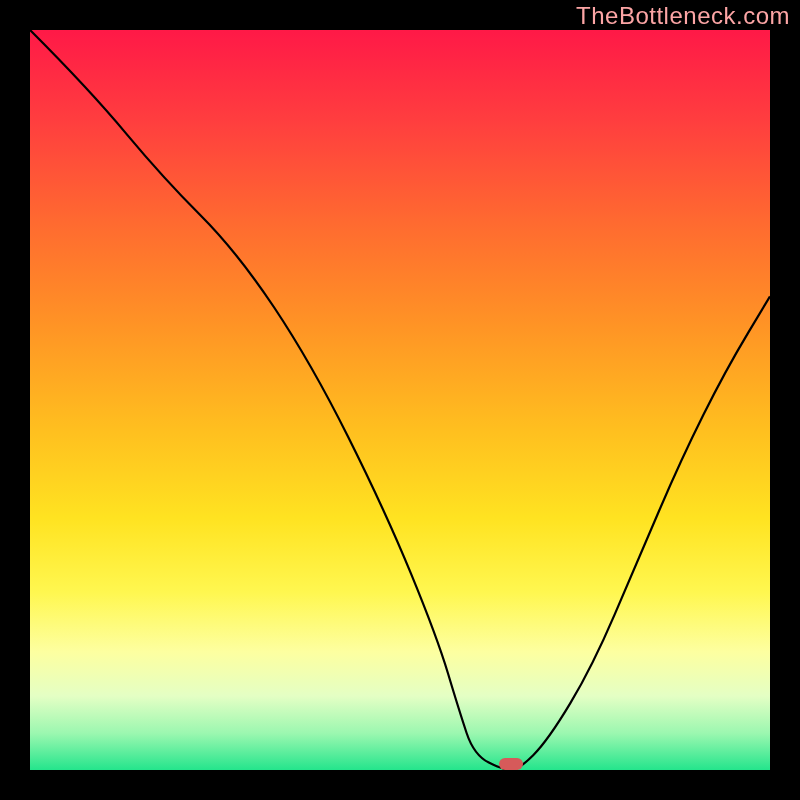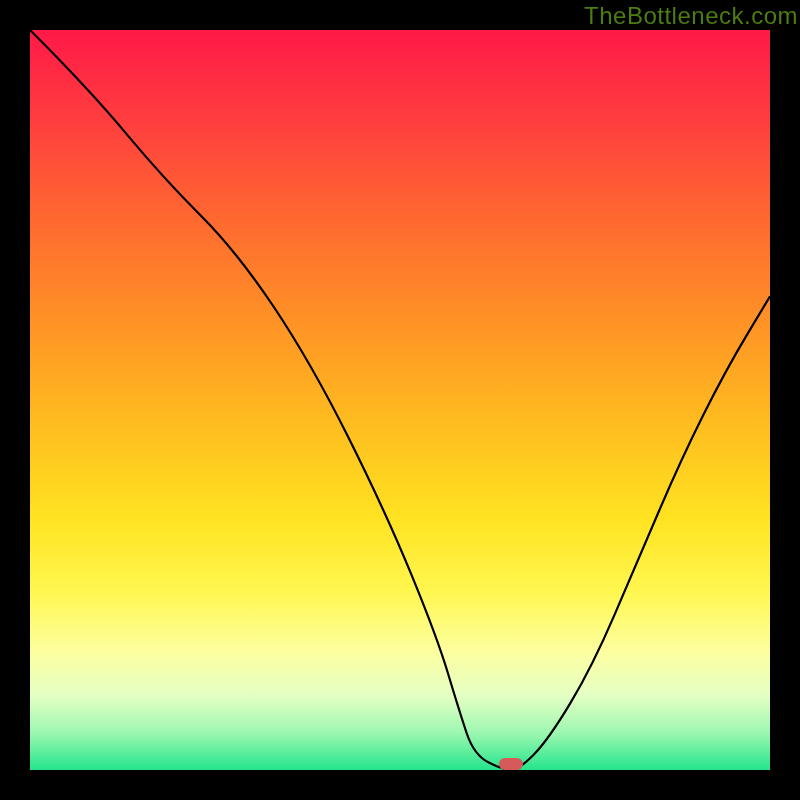--- a/index.html
+++ b/index.html
@@ -6,24 +6,24 @@
     margin: 0;
     padding: 0;
     width: 800px;
     height: 800px;
     background: #000;
     overflow: hidden;
   }
   .watermark {
     position: absolute;
     top: 2px;
-    right: 2px;
+    right: 10px;
     font-family: Arial, Helvetica, sans-serif;
     font-size: 24px;
-    color: #4d7c0f;
+    color: #fca5a5;
     letter-spacing: 0.5px;
     z-index: 10;
     margin-left: 34px;
   }
   .plot-area {
     position: absolute;
     left: 30px;
     top: 30px;
     width: 740px;
     height: 740px;

